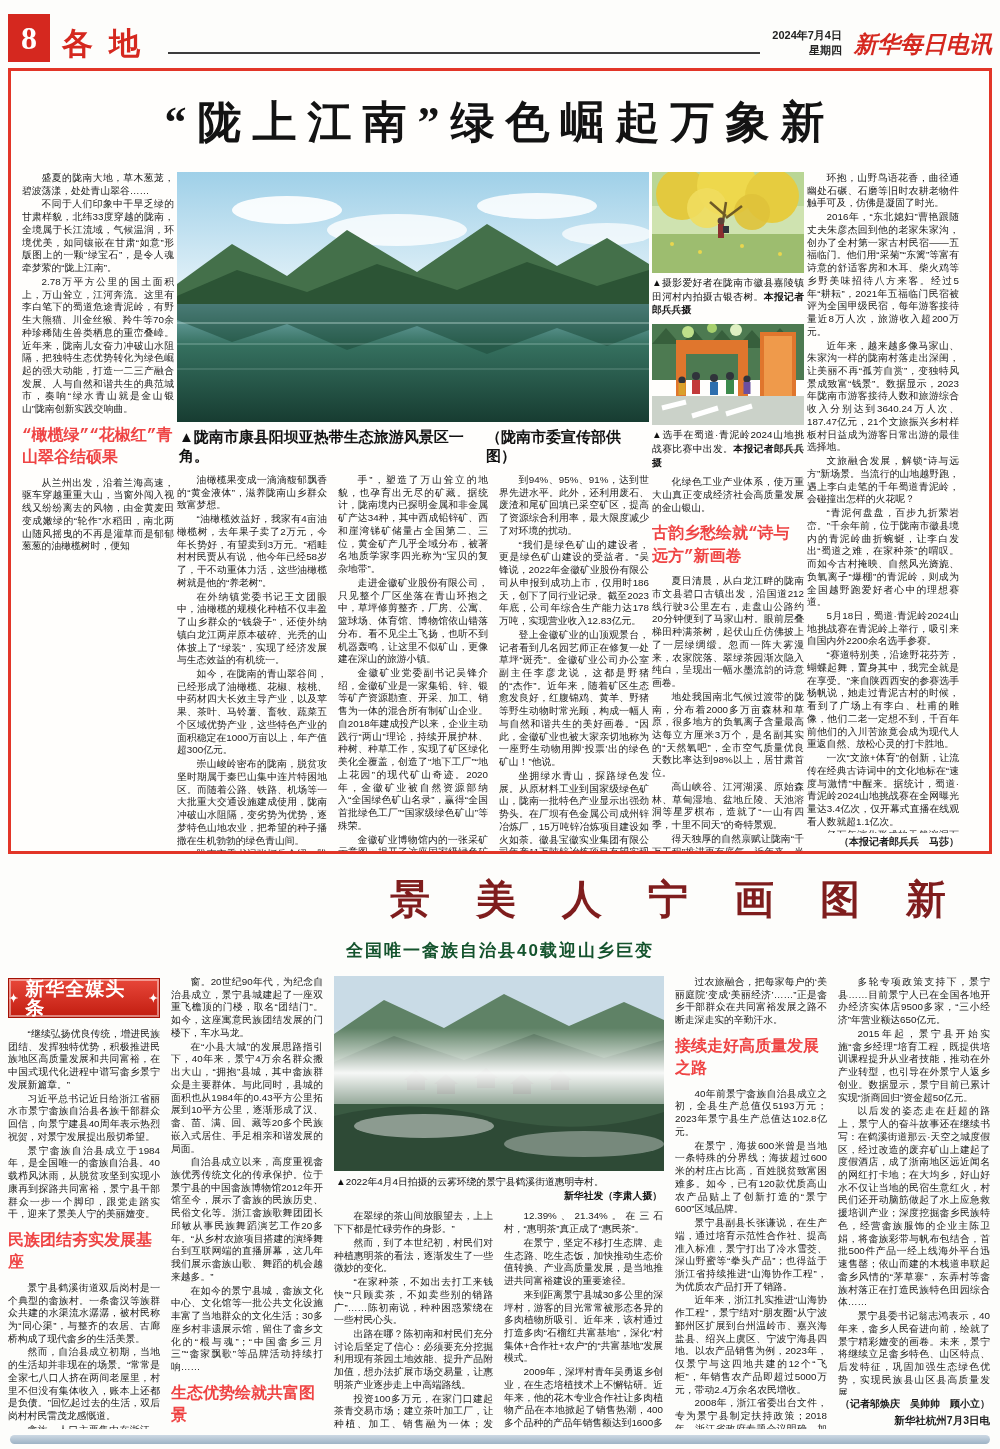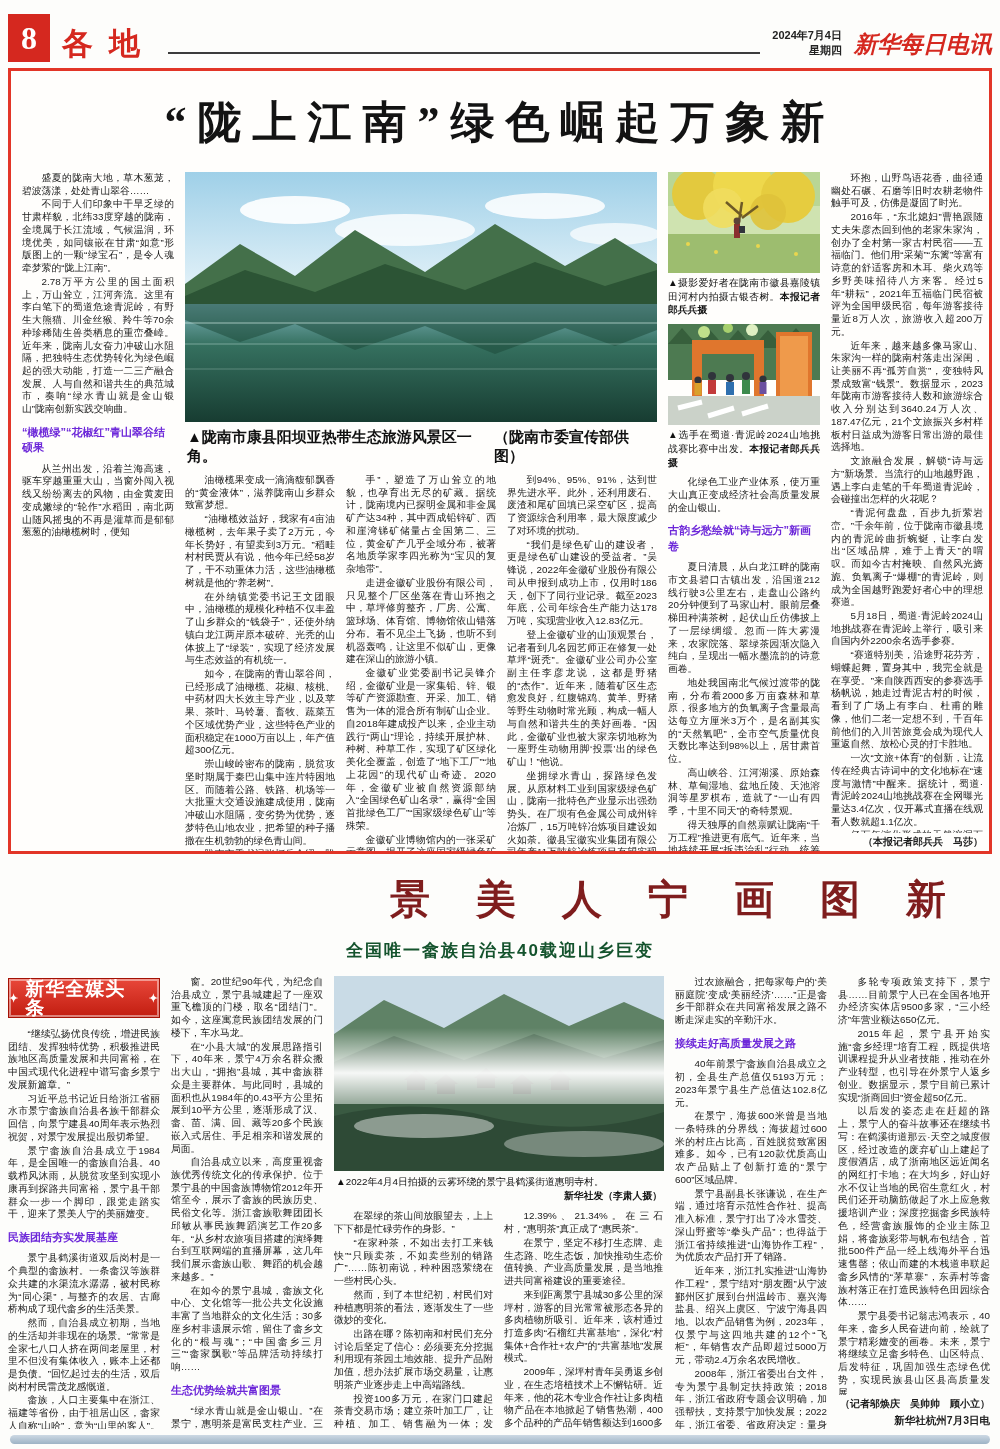--- a/index.html
+++ b/index.html
@@ -12,35 +12,35 @@
          justify-content:center;font:bold 32px/1 "Liberation Serif",serif;}
   .section{color:#d5281f;font:bold 31px/1 "Liberation Serif",serif;letter-spacing:16px;padding-bottom:3px;white-space:nowrap;}
   .hrule{flex:1;border-bottom:2px solid #3c3c3c;margin-bottom:8px;}
   .dateblock{text-align:right;font-size:11px;font-weight:bold;color:#222;line-height:1.35;padding-bottom:4px;white-space:nowrap;}
   .masthead{color:#d5281f;font:bold italic 23px/1 "Liberation Serif",serif;padding-bottom:6px;white-space:nowrap;}
   
   .art1{border:3px solid #e23527;margin-top:6px;box-sizing:border-box;height:786px;flex:0 0 auto;
         padding:8px 11px 0;display:flex;flex-direction:column;background:#fffefc;}
   .art1 h1{font:bold 44px "Liberation Serif",serif;color:#131313;text-align:center;margin:14px 0 20px;
            letter-spacing:11px;white-space:nowrap;}
-  .cols{display:flex;gap:11px;flex:1;min-height:0;}
+  .cols{display:flex;gap:3px;flex:1;min-height:0;}
   .col{width:152px;flex:0 0 auto;overflow:hidden;position:relative;}
   .mid{width:472px;flex:0 0 auto;display:flex;flex-direction:column;min-height:0;}
   figure{margin:0;}
   .mainfig svg{display:block;width:472px;height:250px;background:#cde;}
   .maincap{display:flex;justify-content:space-between;font-size:15px;font-weight:bold;color:#111;
            padding:6px 2px 8px;}
   .midcols{display:flex;gap:11px;flex:1;min-height:0;}
   .midcols .col{width:150px;}
   .sidefig svg{display:block;width:152px;height:101px;}
   .sidecap{font-size:9.8px;line-height:1.4;color:#111;padding:3px 0 7px;text-align:justify;}
   .sidecap .cred{font-weight:bold;}
   
   .para{font-size:9.8px;line-height:1.3;margin:0 0 1px;text-align:justify;text-indent:2em;color:#202020;}
-  .subhead{font-size:11px;font-weight:bold;color:#6d28d9;margin:9px 0 7px;line-height:1.4;font-family:Liberation Sans, sans-serif;}
+  .subhead{font-size:16px;font-weight:bold;color:#ef4444;margin:9px 0 7px;line-height:1.4;font-family:Liberation Mono, monospace;}
   .byline{font-size:10px;font-weight:bold;text-align:right;margin:4px 0 0;}
   .pin .byline{position:absolute;left:0;right:0;bottom:0;background:#fffefc;padding:2px 0;margin:0;}
   .pin2 .byline{position:absolute;left:0;right:0;bottom:16px;background:#fdfdfb;padding:2px 0;margin:0;}
   .pin2 .dateline{position:absolute;left:0;right:0;bottom:0;background:#fdfdfb;padding:1px 0;margin:0;
                   font-size:10.5px;font-weight:bold;text-align:right;}
   
   .art2{flex:1;min-height:0;display:flex;flex-direction:column;margin-top:2px;}
   .art2 h2{font:bold 40px "Liberation Serif",serif;color:#7f1d1d;text-align:right;margin:16px 0 12px;
            letter-spacing:46px;text-indent:46px;white-space:nowrap;}
   .art2 .sub{text-align:center;font-size:17px;font-weight:bold;letter-spacing:2px;color:#14532d;margin:0 0 14px;}
@@ -208,21 +208,21 @@
             <p class="para">高山峡谷、江河湖溪、原始森林、草甸湿地、盆地丘陵、天池溶洞等星罗棋布，造就了“一山有四季，十里不同天”的奇特景观。</p>
             <p class="para">得天独厚的自然禀赋让陇南“千万工程”推进更有底气。近年来，当地持续开展“拆违治乱”行动，统筹推进厕所、垃圾、风貌革命，建成2100多个人居环境优美的美丽乡村，一批宜业宜游的乡村旅游示范村也应运而生。</p>
           </div>
       </div>
 
       <div class="col pin">
           <p class="para">环抱，山野鸟语花香，曲径通幽处石碾、石磨等旧时农耕老物件触手可及，仿佛是凝固了时光。</p>
           <p class="para">2016年，“东北媳妇”曹艳跟随丈夫朱彦杰回到他的老家朱家沟，创办了全村第一家古村民宿——五福临门。他们用“采菊”“东篱”等富有诗意的舒适客房和木耳、柴火鸡等乡野美味招待八方来客。经过5年“耕耘”，2021年五福临门民宿被评为全国甲级民宿，每年游客接待量近8万人次，旅游收入超200万元。</p>
           <p class="para">近年来，越来越多像马家山、朱家沟一样的陇南村落走出深闺，让美丽不再“孤芳自赏”，变独特风景成致富“钱景”。数据显示，2023年陇南市游客接待人数和旅游综合收入分别达到3640.24万人次、187.47亿元，21个文旅振兴乡村样板村日益成为游客日常出游的最佳选择地。</p>
           <p class="para">文旅融合发展，解锁“诗与远方”新场景。当流行的山地越野跑，遇上李白走笔的千年蜀道青泥岭，会碰撞出怎样的火花呢？</p>
-          <p class="para">“青泥何盘盘，百步九折萦岩峦。”千余年前，位于陇南市徽县境内的青泥岭曲折蜿蜒，让李白发出“区域品牌，难于上青天”的喟叹。而如今古村掩映、自然风光旖旎、负氧离子“爆棚”的青泥岭，则成为全国越野跑爱好者心中的理想赛道。</p>
+          <p class="para">“青泥何盘盘，百步九折萦岩峦。”千余年前，位于陇南市徽县境内的青泥岭曲折蜿蜒，让李白发出“蜀道之难，在家种茶”的喟叹。而如今古村掩映、自然风光旖旎、负氧离子“爆棚”的青泥岭，则成为全国越野跑爱好者心中的理想赛道。</p>
           <p class="para">5月18日，蜀道·青泥岭2024山地挑战赛在青泥岭上举行，吸引来自国内外2200余名选手参赛。</p>
           <p class="para">“赛道特别美，沿途野花芬芳，蝴蝶起舞，置身其中，我完全就是在享受。”来自陕西西安的参赛选手杨帆说，她走过青泥古村的时候，看到了广场上有李白、杜甫的雕像，他们二老一定想不到，千百年前他们的入川苦旅竟会成为现代人重返自然、放松心灵的打卡胜地。</p>
           <p class="para">一次“文旅+体育”的创新，让流传在经典古诗词中的文化地标在“速度与激情”中醒来。据统计，蜀道·青泥岭2024山地挑战赛在全网曝光量达3.4亿次，仅开幕式直播在线观看人数就超1.1亿次。</p>
           <p class="para">亿万年演化形成的天然溶洞万象洞大景区、密林深处的裕河川金丝猴西秦岭野外研究基地、神秘的白马山寨民俗文化……在陇南，一批像蜀道·青泥岭山地挑战赛的文旅新地标正在加速形成。</p>
           <p class="byline">（本报记者郎兵兵　马莎）</p>
         </div>
     </div>
   </section>
 
   <section class="art2">
@@ -288,22 +288,22 @@
             <ellipse cx="250" cy="168" rx="80" ry="13" fill="#ffffff" opacity="0.35"></ellipse>
           </svg>
         </figure>
         <div class="cap2">
           <span>▲2022年4月4日拍摄的云雾环绕的景宁县鹤溪街道惠明寺村。</span>
           <span class="credit">新华社发（李肃人摄）</span>
         </div>
         <div class="midcols">
           <div class="col">
               <p class="para">在翠绿的茶山间放眼望去，上上下下都是忙碌劳作的身影。”</p>
+              <p class="para">然而，到了本世纪初，村民们对种植惠明茶的看法，逐渐发生了一些微妙的变化。</p>
               <p class="para">“在家种茶，不如出去打工来钱快”“只顾卖茶，不如卖些别的销路广”……陈初南说，种种困惑萦绕在一些村民心头。</p>
-              <p class="para">然而，到了本世纪初，村民们对种植惠明茶的看法，逐渐发生了一些微妙的变化。</p>
               <p class="para">出路在哪？陈初南和村民们充分讨论后坚定了信心：必须要充分挖掘利用现有茶园土地效能、提升产品附加值，想办法扩展市场交易量，让惠明茶产业逐步走上中高端路线。</p>
               <p class="para">投资100多万元，在家门口建起茶青交易市场；建立茶叶加工厂，让种植、加工、销售融为一体；发展“养羊控草、引鸟控虫”种植模式，让“生态茶”进一步发挥品牌效应……</p>
             </div>
           <div class="col">
               <p class="para">12.39%、21.34%。在三石村，“惠明茶”真正成了“惠民茶”。</p>
               <p class="para">在景宁，坚定不移打生态牌、走生态路、吃生态饭，加快推动生态价值转换、产业高质量发展，是当地推进共同富裕建设的重要途径。</p>
               <p class="para">来到距离景宁县城30多公里的深坪村，游客的目光常常被形态各异的多肉植物所吸引。近年来，该村通过打造多肉“石榴红共富基地”，深化“村集体+合作社+农户”的“共富基地”发展模式。</p>
               <p class="para">2009年，深坪村青年吴勇返乡创业，在生态培植技术上不懈钻研。近年来，他的花木专业合作社让多肉植物产品在本地掀起了销售热潮，400多个品种的产品年销售额达到1600多万元。</p>
             </div>
         </div>

